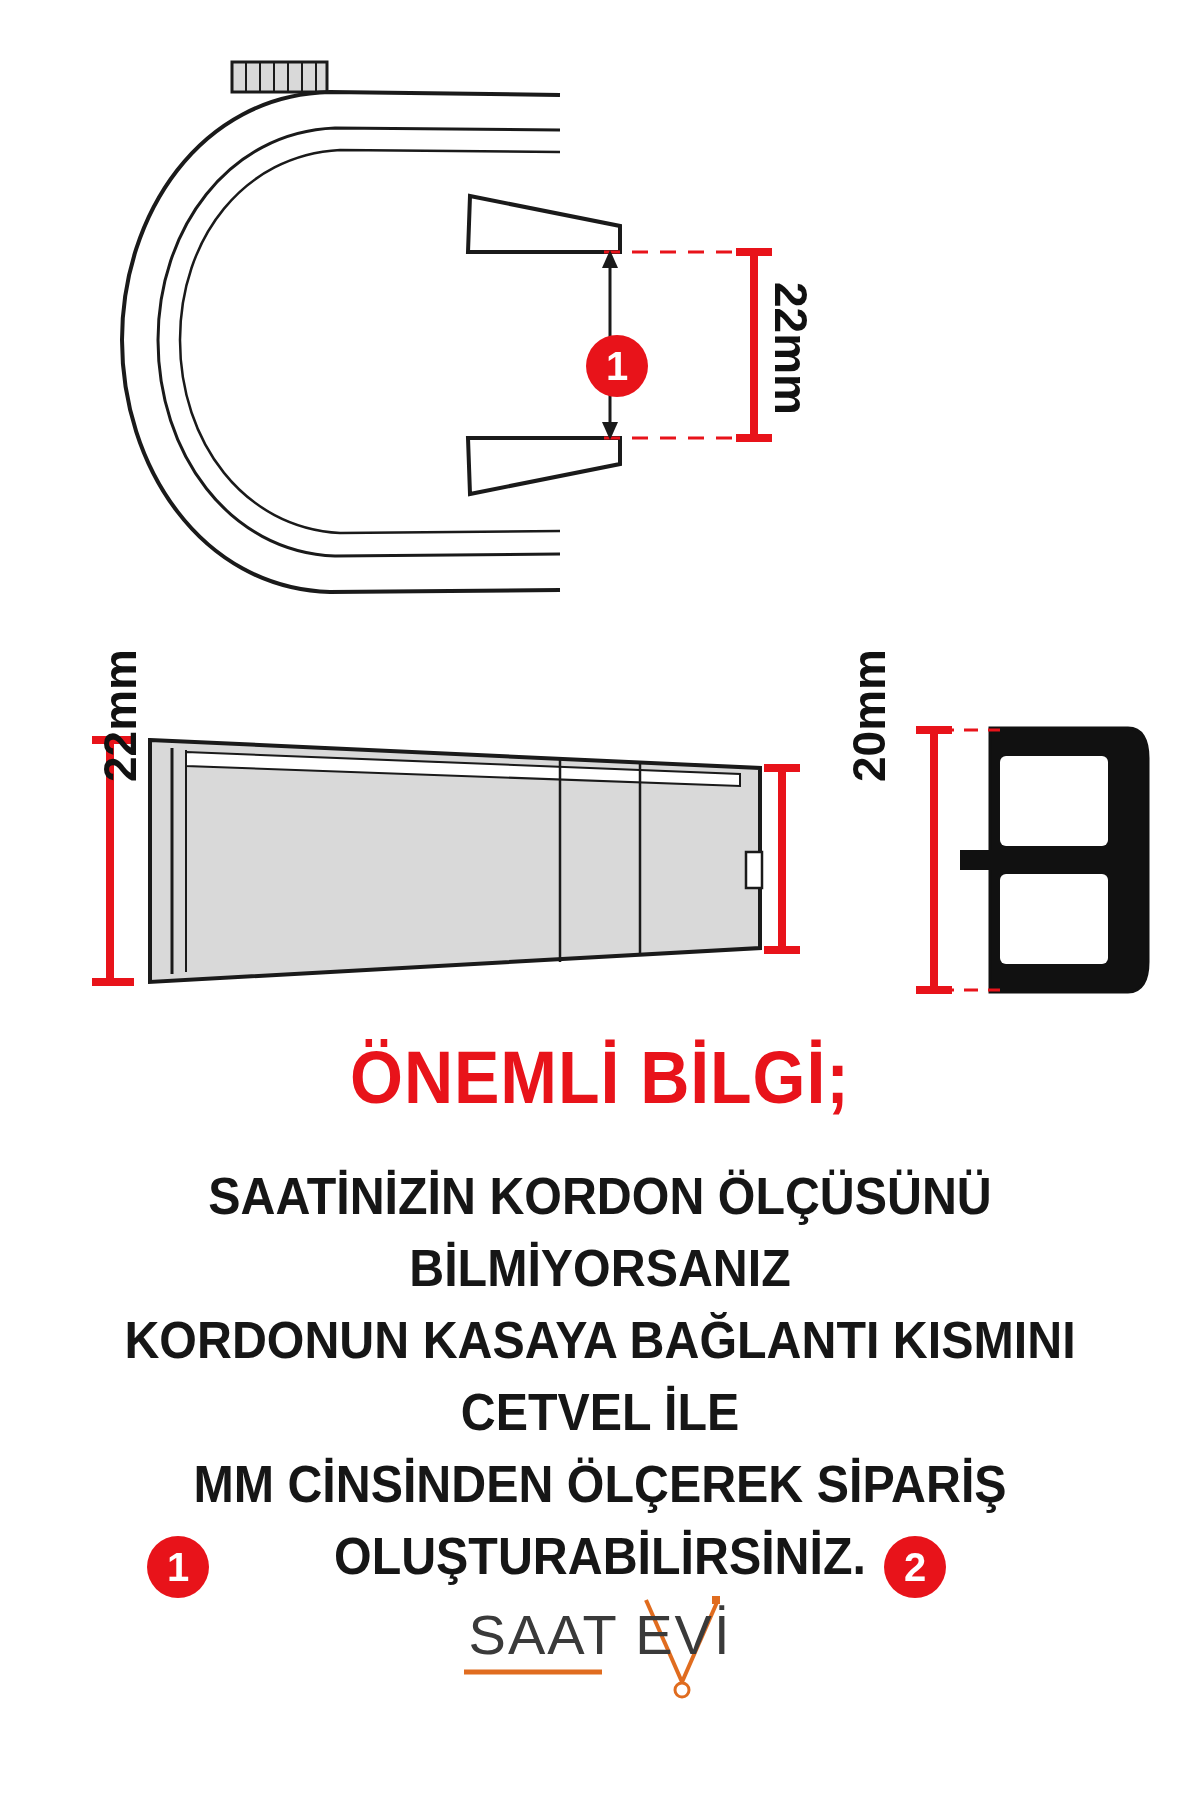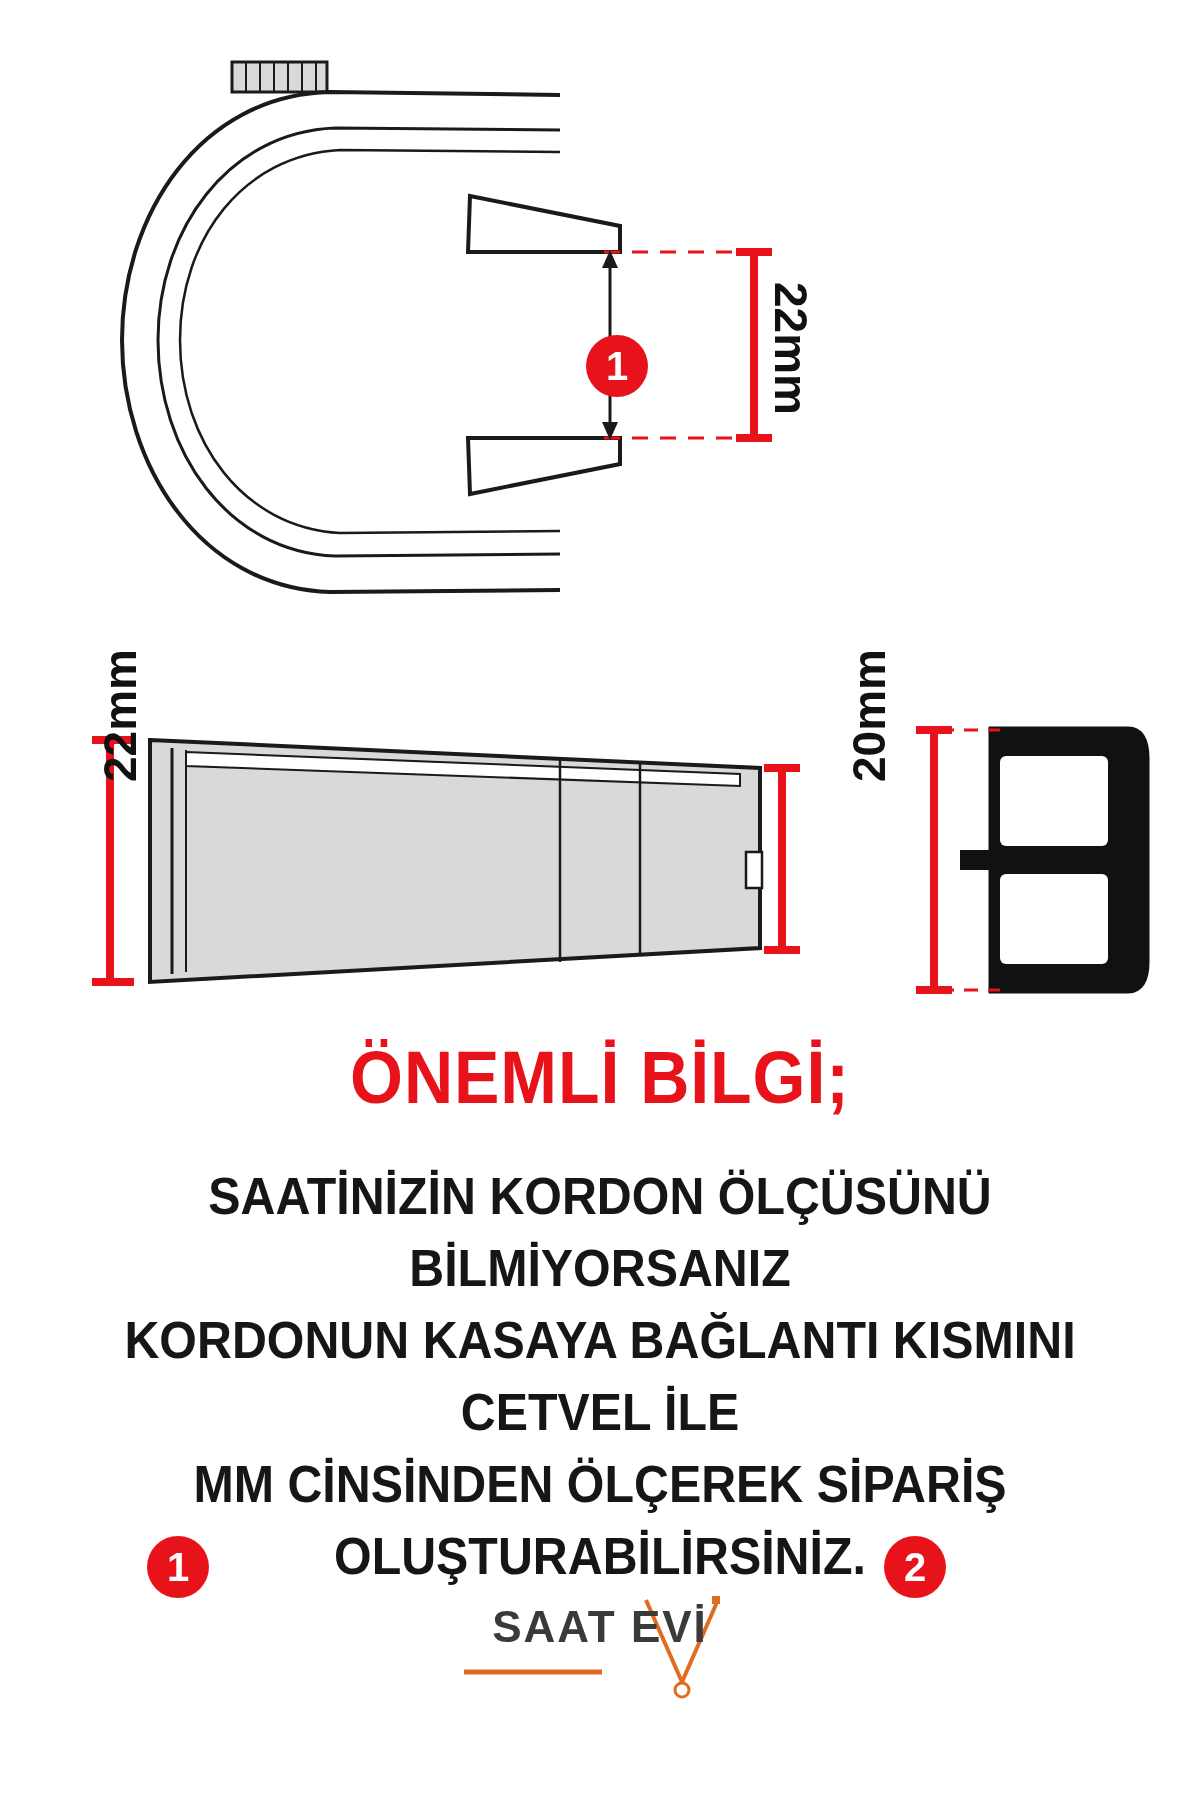--- a/index.html
+++ b/index.html
@@ -127,22 +127,22 @@
     height: 110px;
     margin: 0 auto;
   }
   .logo-text {
     position: absolute;
     left: 0;
     top: 12px;
     width: 300px;
     text-align: center;
     font-family: "Liberation Sans Narrow", "Liberation Sans", sans-serif;
-    font-weight: bold;
-    font-size: 44px;
+    font-weight: normal;
+    font-size: 56px;
     letter-spacing: 2px;
     color: #3a3a3a;
     white-space: pre;
   }
 </style>
 </head>
 <body>
 
 <div class="page">
 

